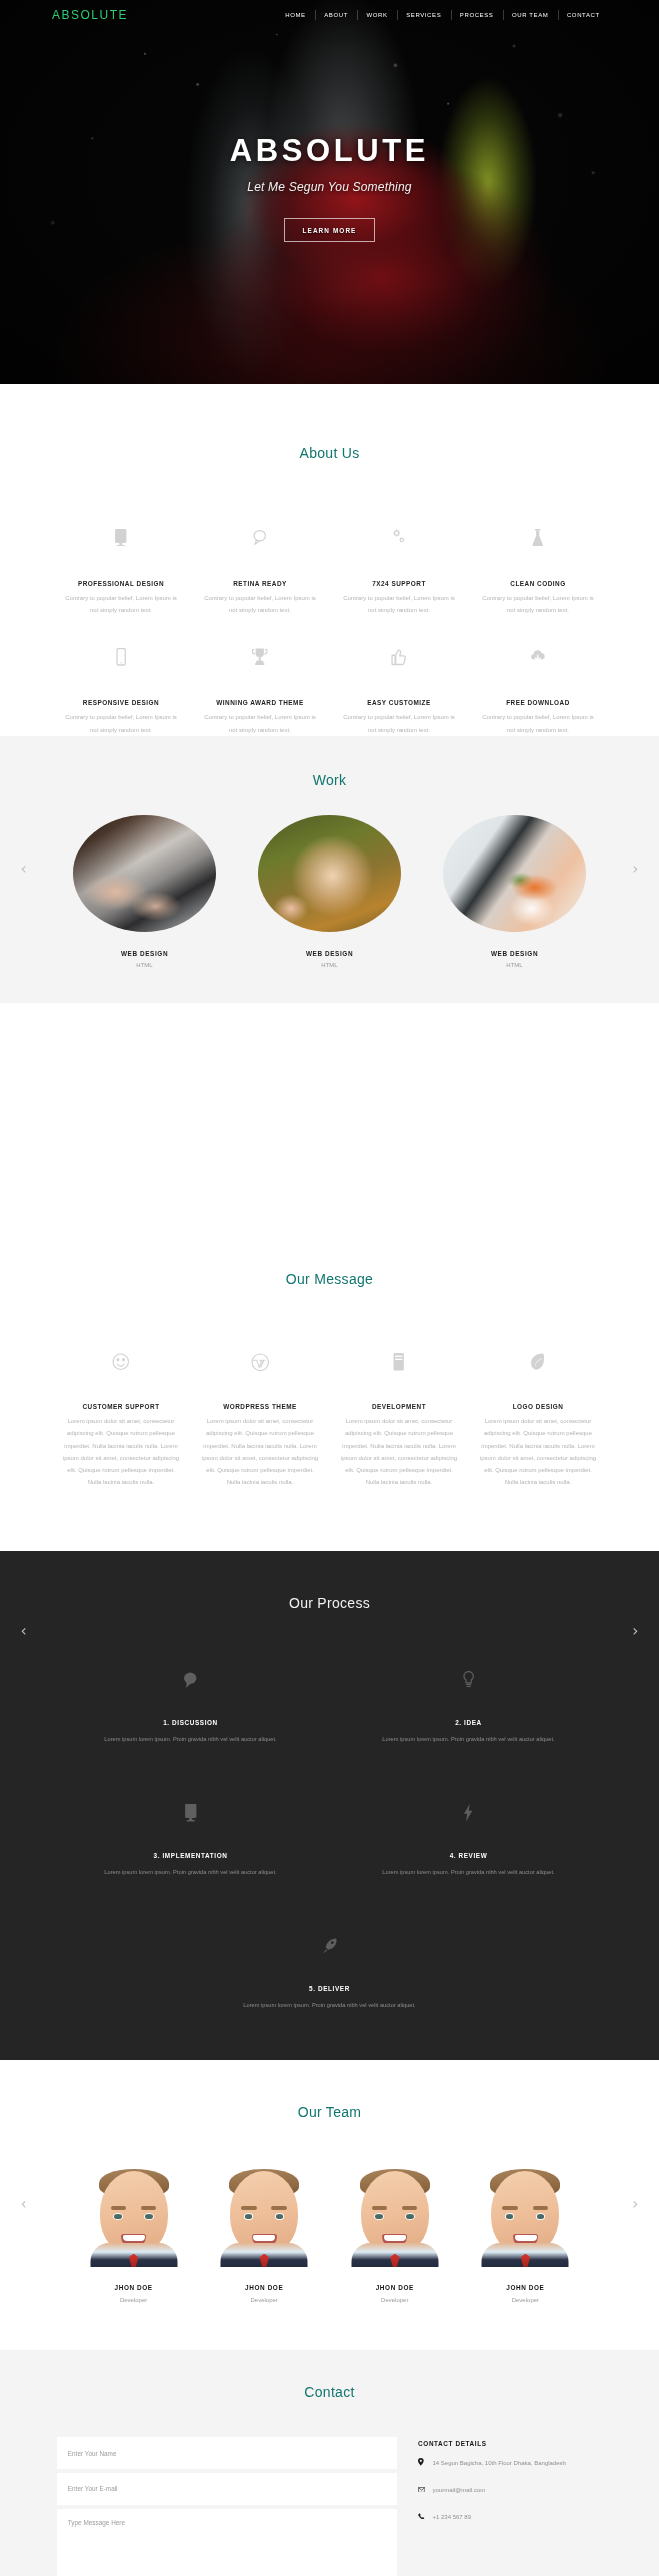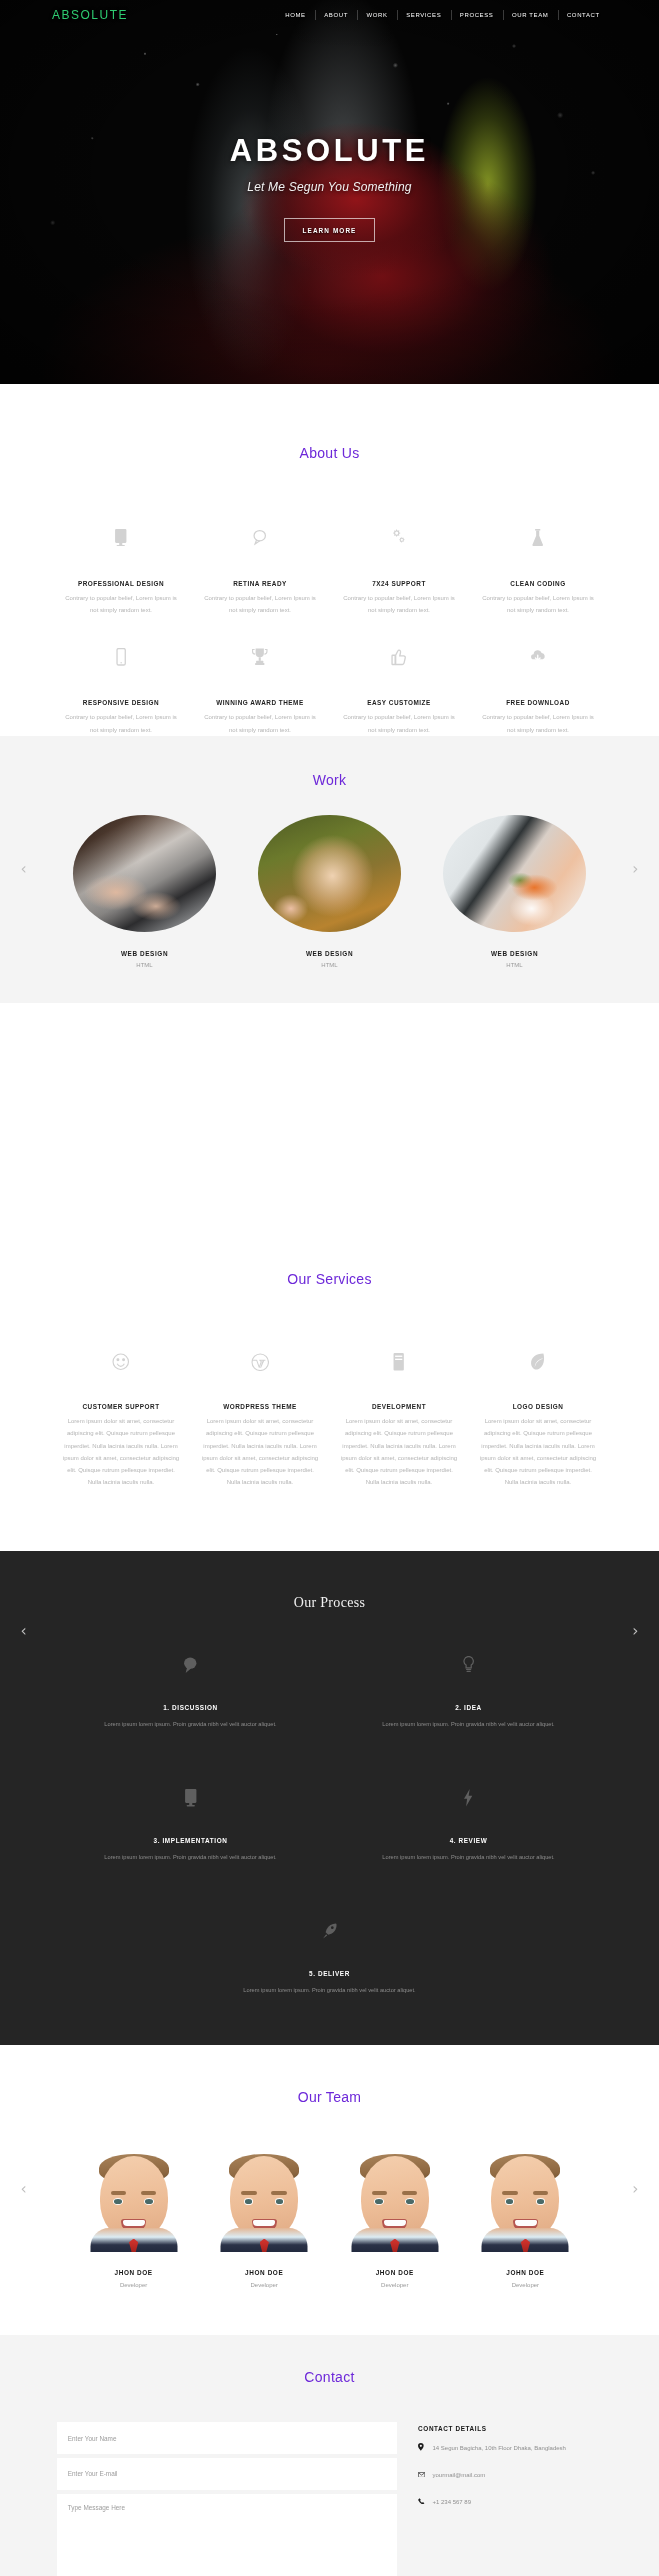--- a/index.html
+++ b/index.html
@@ -119,21 +119,21 @@
     text-shadow:0 0.5px 2.1px rgba(0,0,0,.85);
   }
 
   
   .section { padding:0 0; }
   .sec-title {
     text-align:center;
     font-size:14px;
     font-weight:300;
     letter-spacing:0.3px;
-    color:#6d28d9;
+    color:#0f766e;
     font-family:"Liberation Sans Narrow","Liberation Sans",sans-serif;
   }
   .sec-title.light { color:#f2f2f2; }
 
   .grid4 {
     display:flex;
     width:556px;
     margin:0 auto;
   }
   .cell { flex:1; text-align:center; padding:0 10.3px; }
@@ -242,21 +242,21 @@
   #services .sec-title { margin-bottom:56px; }
   #services .cell h4 { margin-top:23px; }
   #services .cell p { line-height:2.05; }
 
   
   #process {
     background:#252525;
     padding-top:44px;
     padding-bottom:49px;
   }
-  #process .sec-title { margin-bottom:36px;font-family:Liberation Serif, serif; }
+  #process .sec-title { margin-bottom:51px; }
   .proc-row { display:flex; width:556px; margin:0 auto; }
   .proc-item { flex:1; text-align:center; padding:0 20.6px; }
   .proc-item .ic { height:36px; display:flex; align-items:center; justify-content:center; color:#5f5f5f; }
   .proc-item h4 {
     margin-top:21.6px; font-size:6.4px; font-weight:bold; letter-spacing:0.6px; color:#fff;
     font-family:"Liberation Sans Narrow","Liberation Sans",sans-serif;
   }
   .proc-item p {
     margin-top:8.8px; font-size:5.7px; color:#8d8d8d; line-height:1.7;
     font-family:"Liberation Sans Narrow","Liberation Sans",sans-serif;
@@ -495,21 +495,21 @@
         <div class="oval w3"></div>
         <h5>WEB DESIGN</h5>
         <span>HTML</span>
       </div>
     </div>
   </section>
 
   <div class="blank"></div>
 
   <section id="services" class="section">
-    <h2 class="sec-title">Our Services</h2>
+    <h2 class="sec-title">Our Message</h2>
     <div class="arrow l" style="top:379px">‹</div>
     <div class="arrow r" style="top:379px">›</div>
 
     <div class="grid4">
       <div class="cell">
         <div class="ic">
           <svg width="17.5" height="17.5" viewBox="0 0 34 34" fill="none" stroke="currentColor" stroke-width="2.2">
               <circle cx="17" cy="17" r="15"></circle>
               <circle cx="11.5" cy="13" r="1.8" fill="currentColor"></circle>
               <circle cx="22.5" cy="13" r="1.8" fill="currentColor"></circle>

